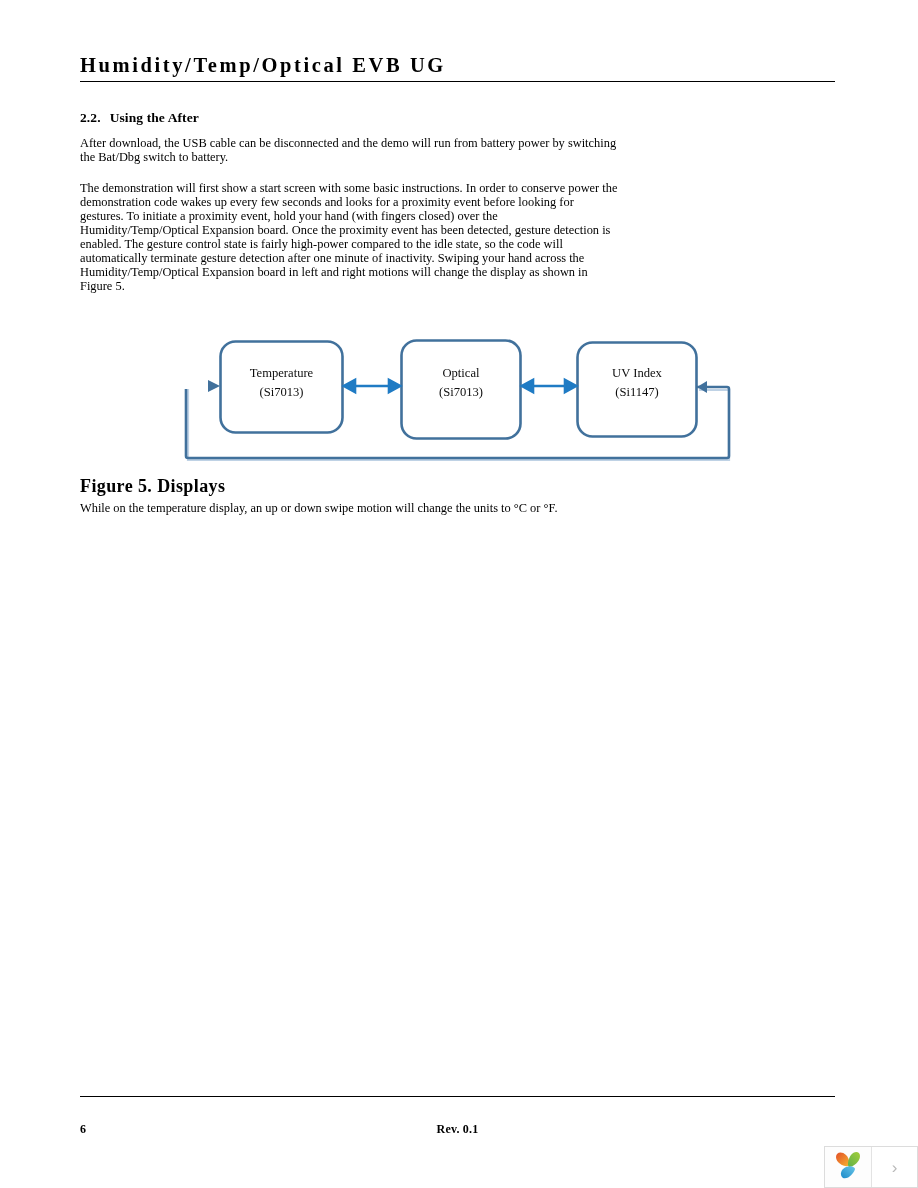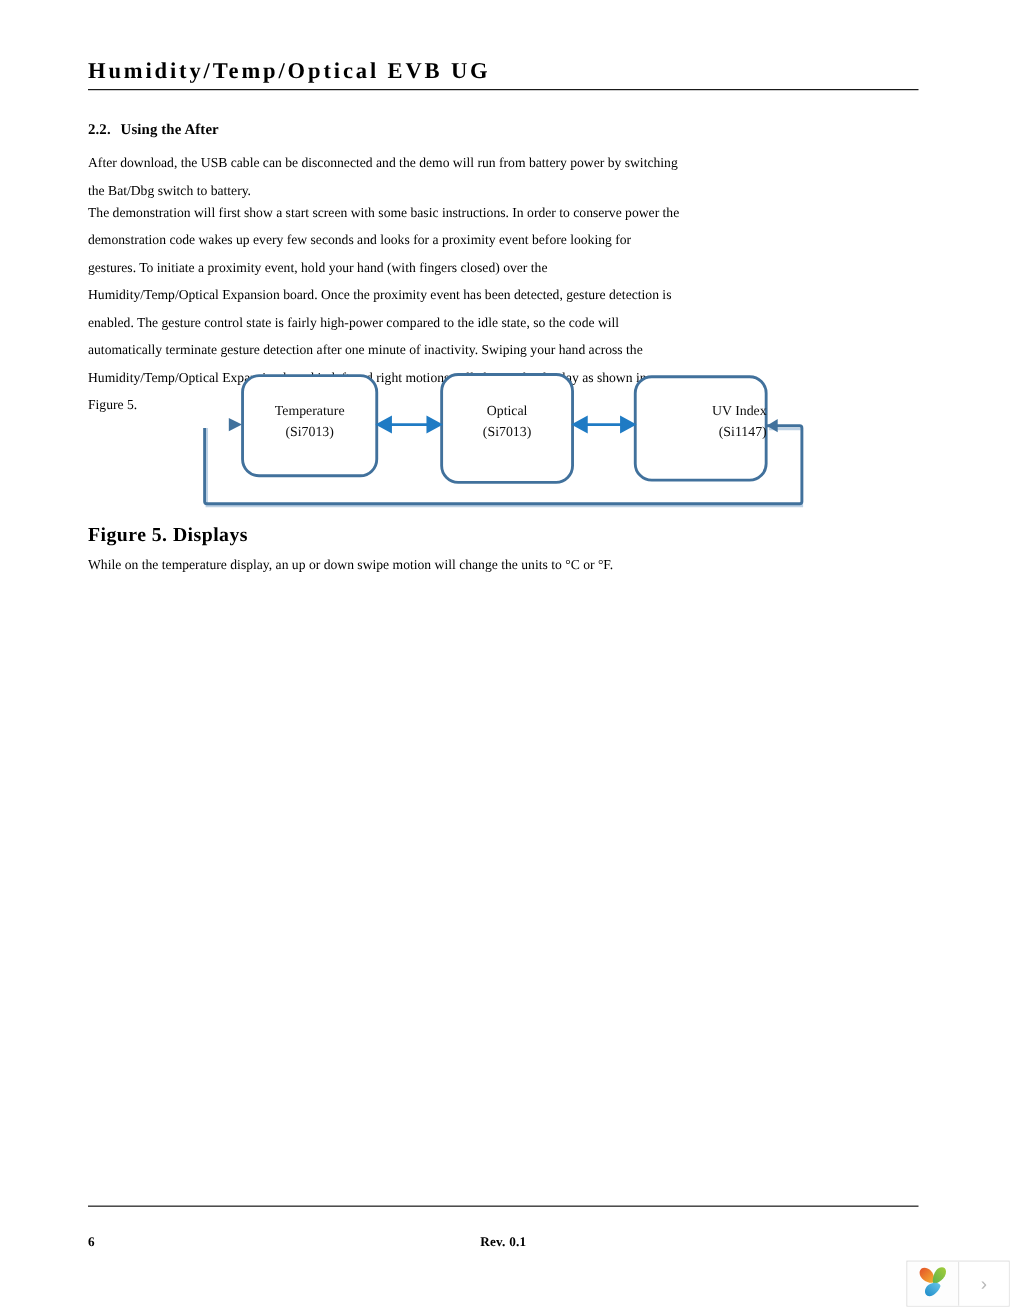--- a/index.html
+++ b/index.html
@@ -60,21 +60,21 @@
     letter-spacing: 0.1px;
     white-space: nowrap;
   }
   .section-heading .num { margin-right: 9px; }
 
   .para {
     position: absolute;
     left: 80px;
     width: 539px;
     font-size: 12.4px;
-    line-height: 25px;
+    line-height: 14px;
     text-align: left;
   }
   .para-1 { top: 136px; }
   .para-2 { top: 181px; }
   .para-3 { top: 501px; width: 620px; }
 
   
   .figure {
     position: absolute;
     left: 0;
@@ -248,21 +248,21 @@
   </div>
 
   <div class="box-label" style="left:220px; top:364px; width:123px;">
     <div>Temperature</div>
     <div>(Si7013)</div>
   </div>
   <div class="box-label" style="left:401px; top:364px; width:120px;">
     <div>Optical</div>
     <div>(Si7013)</div>
   </div>
-  <div class="box-label" style="left:577px; top:364px; width:120px;text-align:right;">
+  <div class="box-label" style="left:577px; top:364px; width:120px;">
     <div>UV Index</div>
     <div>(Si1147)</div>
   </div>
 
   <div class="figure-caption">Figure 5. Displays</div>
 
   <div class="footer-rule"></div>
   <div class="footer-page">6</div>
   <div class="footer-rev">Rev. 0.1</div>
 

